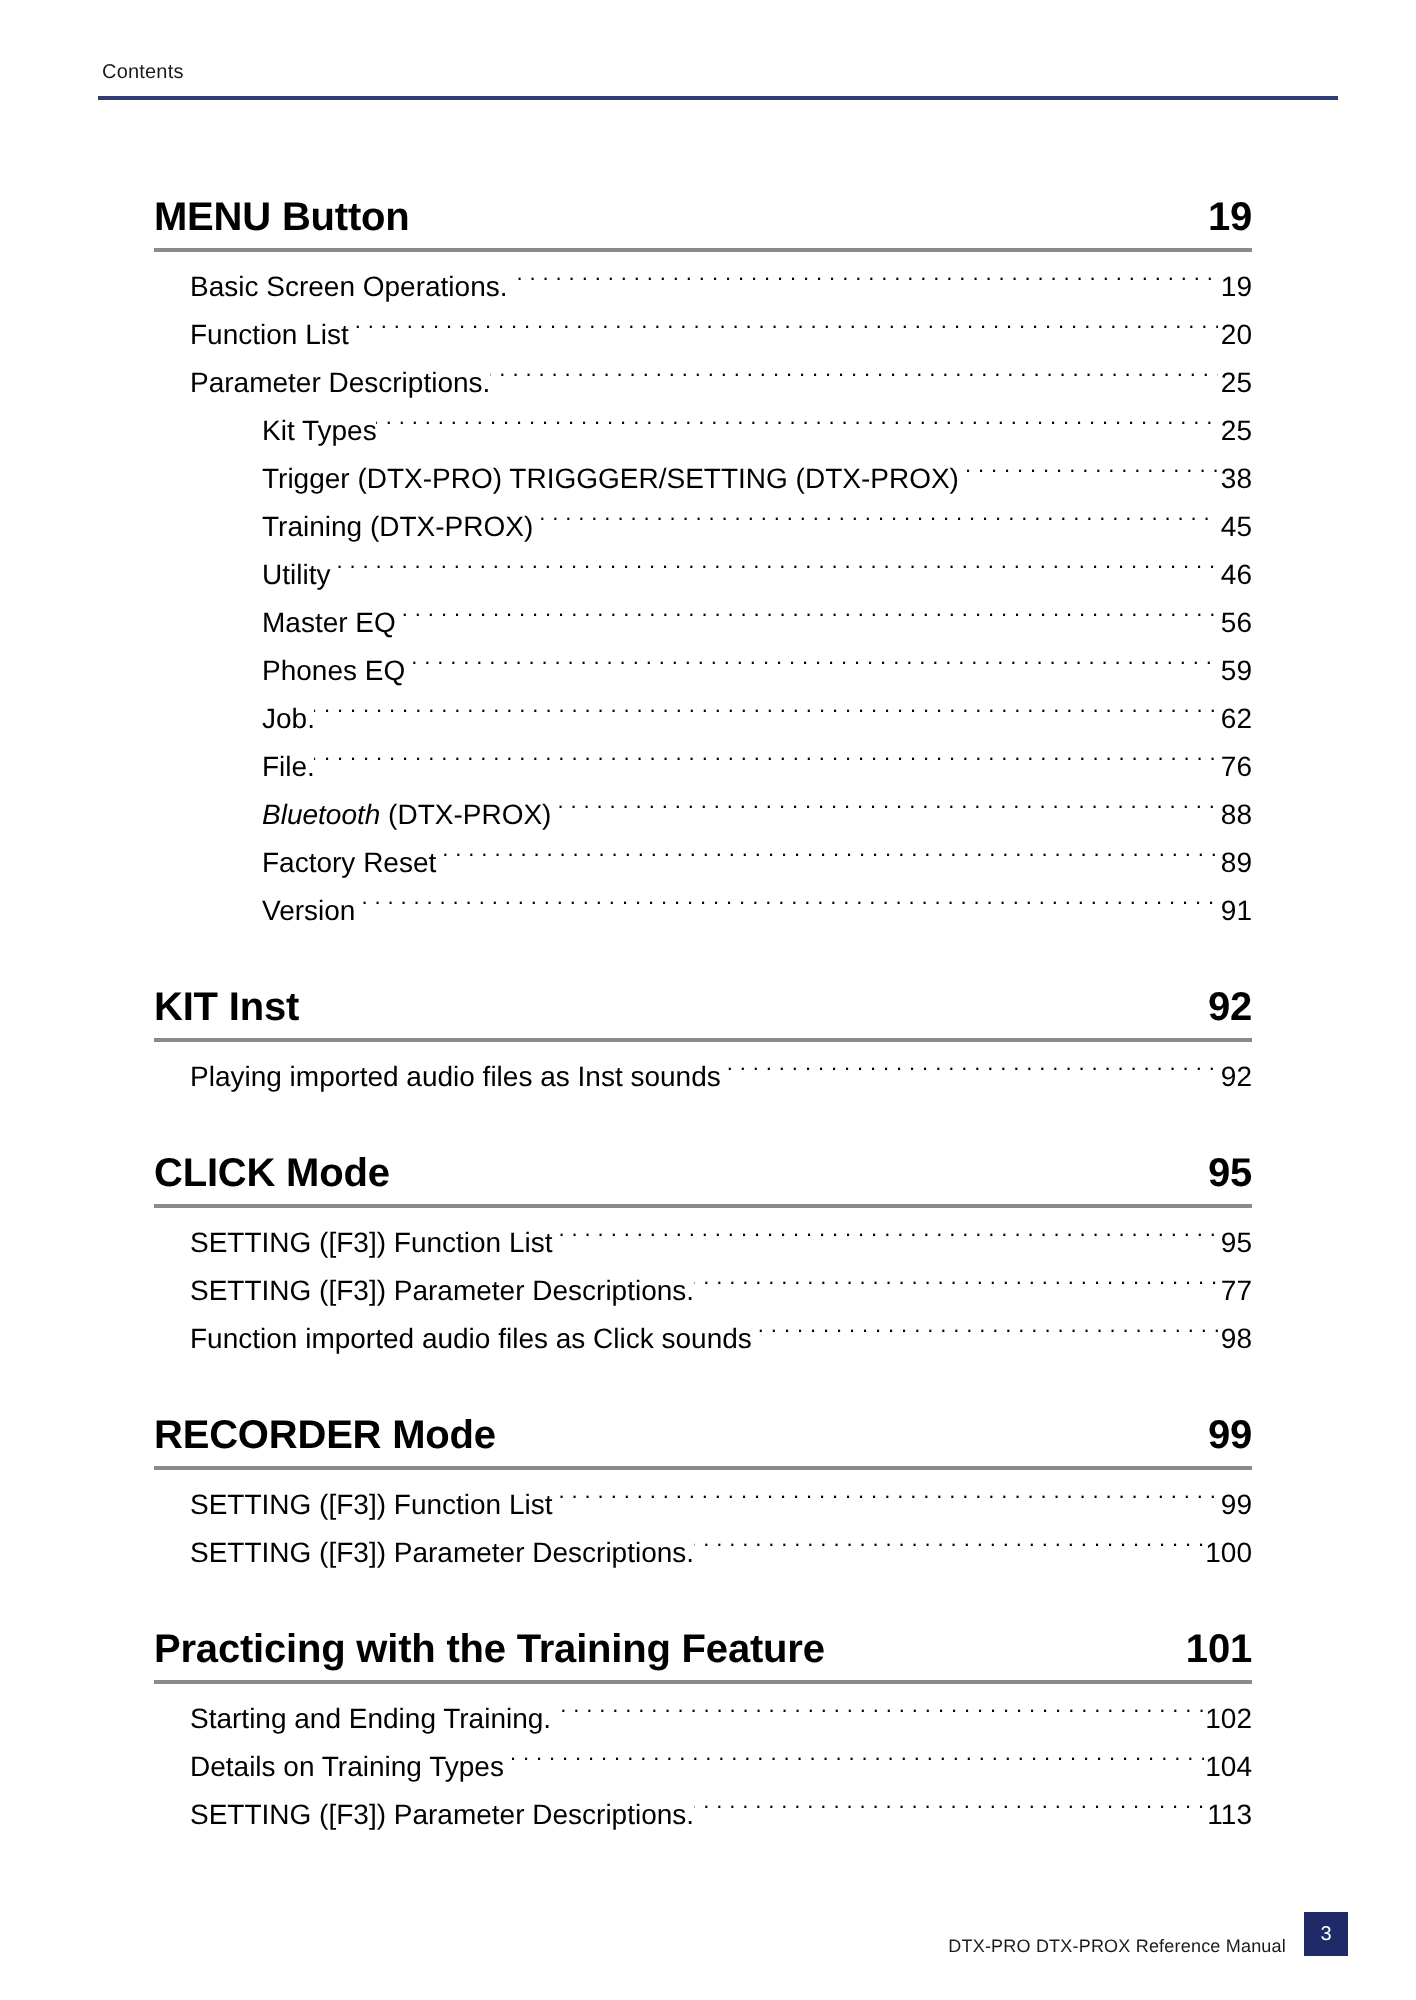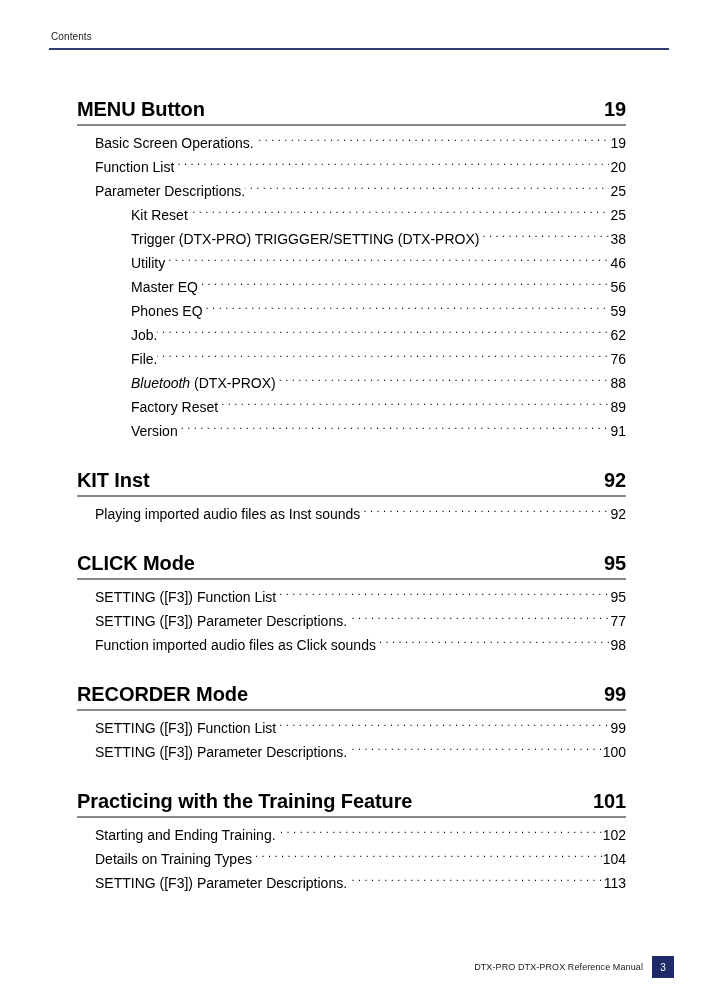--- a/index.html
+++ b/index.html
@@ -111,21 +111,21 @@
     flex: 0 0 auto;
     text-align: right;
   }
 
   
   .footer {
     position: absolute;
     right: 34px;
     bottom: 22px;
     display: flex;
-    align-items: center;
+    align-items: flex-end;
   }
   .footer-text {
     font-size: 9px;
     color: #1a1a1a;
     letter-spacing: 0.1px;
     padding-right: 9px;
   }
   .footer-badge {
     width: 22px;
     height: 22px;
@@ -163,28 +163,33 @@
           <span class="entry-label">Function List</span>
           <span class="leader"></span>
           <span class="entry-page">20</span>
         </div>
         <div class="entry lvl1 tight">
           <span class="entry-label">Parameter Descriptions.</span>
           <span class="leader"></span>
           <span class="entry-page">25</span>
         </div>
         <div class="entry lvl2 tight">
-          <span class="entry-label">Kit Reset</span>
+          <span class="entry-label">Kit Types</span>
           <span class="leader"></span>
           <span class="entry-page">25</span>
         </div>
         <div class="entry lvl2">
           <span class="entry-label">Trigger (DTX-PRO)  TRIGGGER/SETTING (DTX-PROX)</span>
           <span class="leader"></span>
           <span class="entry-page">38</span>
+        </div>
+        <div class="entry lvl2">
+          <span class="entry-label">Training (DTX-PROX)</span>
+          <span class="leader"></span>
+          <span class="entry-page">45</span>
         </div>
         <div class="entry lvl2">
           <span class="entry-label">Utility</span>
           <span class="leader"></span>
           <span class="entry-page">46</span>
         </div>
         <div class="entry lvl2">
           <span class="entry-label">Master EQ</span>
           <span class="leader"></span>
           <span class="entry-page">56</span>

